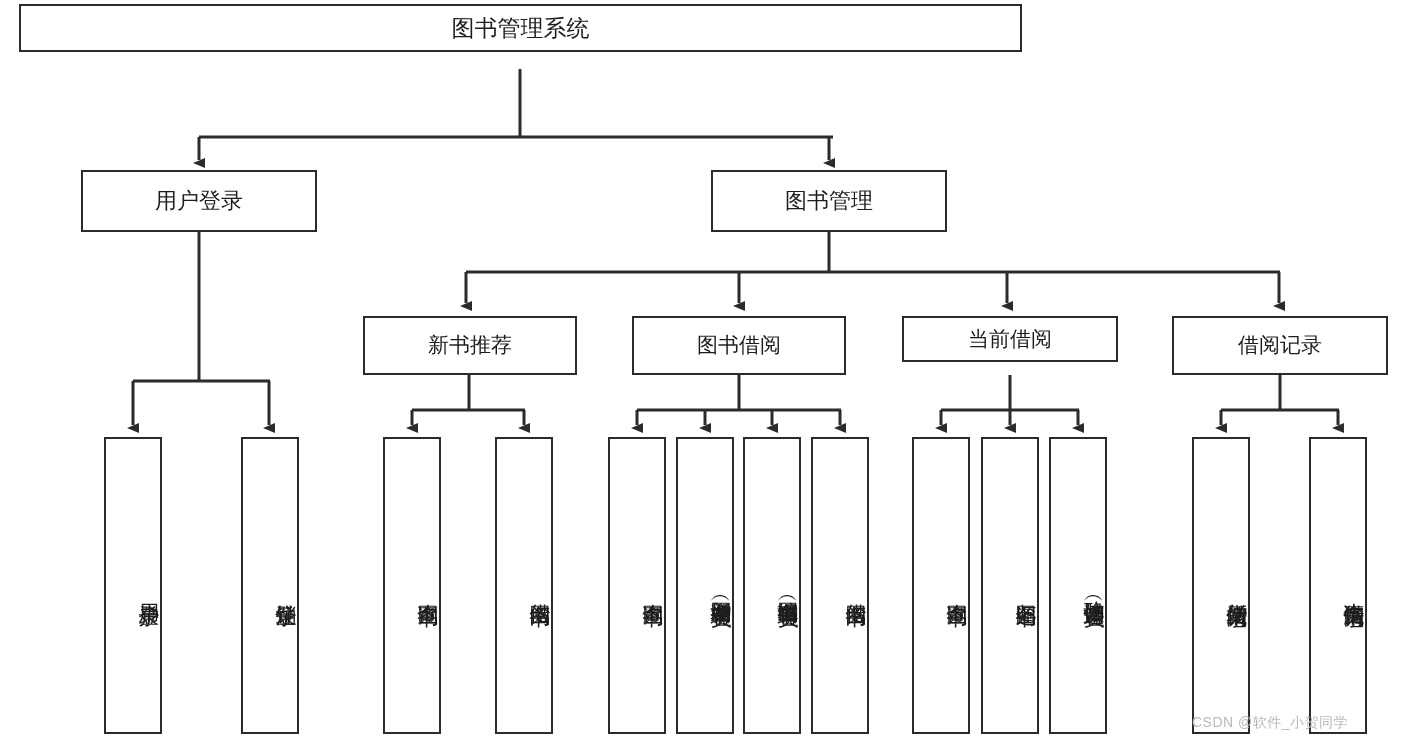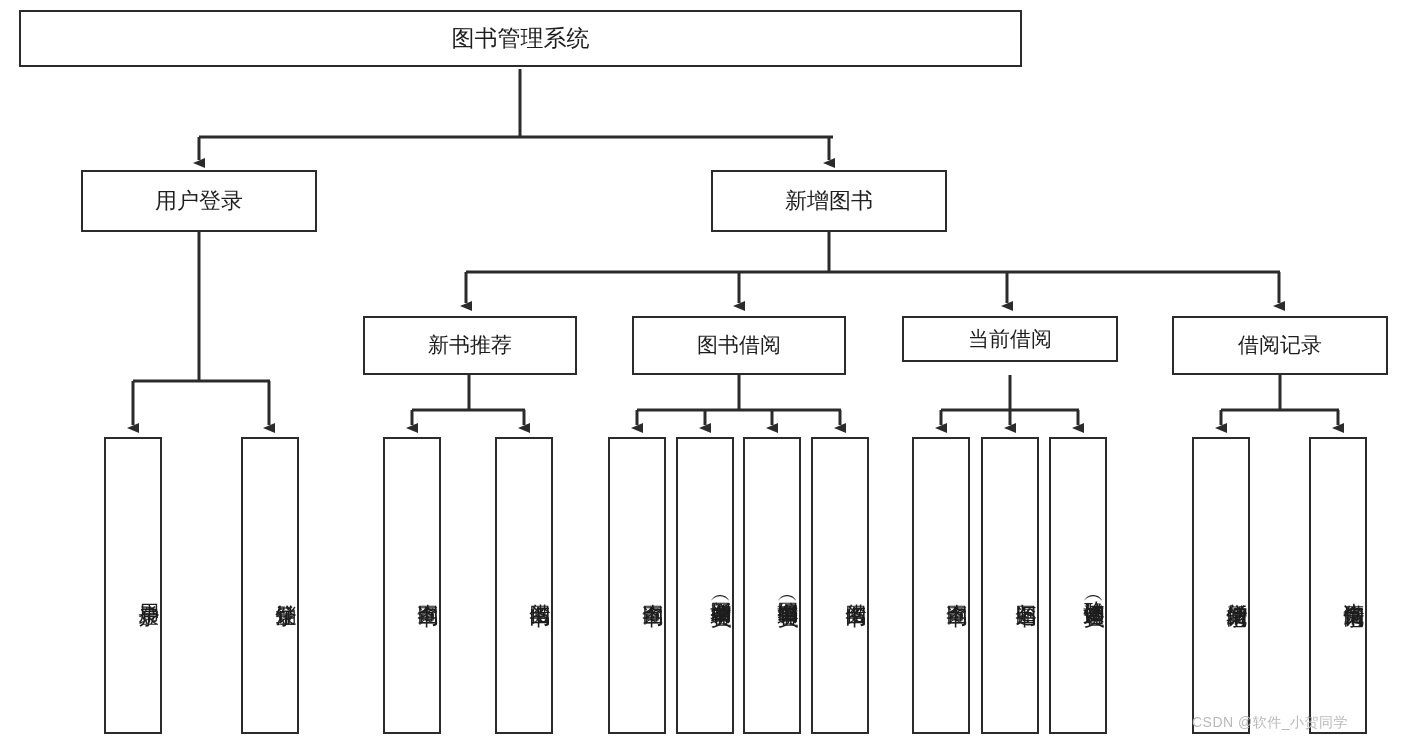--- a/index.html
+++ b/index.html
@@ -113,29 +113,29 @@
       <path d="M1010,410 L1010,425" marker-end="url(#arrow)"></path>
       <path d="M1078,410 L1078,425" marker-end="url(#arrow)"></path>
 
       <path d="M1280,375 L1280,410"></path>
       <path d="M1221,410 L1339,410"></path>
       <path d="M1221,410 L1221,425" marker-end="url(#arrow)"></path>
       <path d="M1338,410 L1338,425" marker-end="url(#arrow)"></path>
     </g>
   </svg>
 
-  <div class="node root" style="left:19px; top:10px; width:1003px; height:57px;justify-content:center;">
+  <div class="node root" style="left:19px; top:4px; width:1003px; height:48px;justify-content:center;">
     <span>图书管理系统</span>
   </div>
 
   <div class="node lvl2" style="left:81px; top:170px; width:236px; height:62px;">
     <span>用户登录</span>
   </div>
   <div class="node lvl2" style="left:711px; top:170px; width:236px; height:62px;">
-    <span>新增图书</span>
+    <span>图书管理</span>
   </div>
 
   <div class="node lvl3" style="left:632px; top:316px; width:214px; height:59px;">
     <span>图书借阅</span>
   </div>
   <div class="node lvl3" style="left:363px; top:316px; width:214px; height:59px;">
     <span>新书推荐</span>
   </div>
   <div class="node lvl3" style="left:902px; top:316px; width:216px; height:46px;">
     <span>当前借阅</span>

